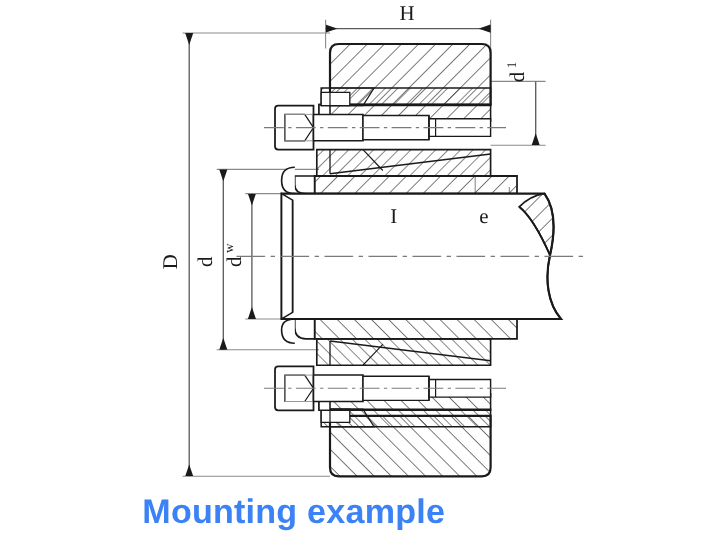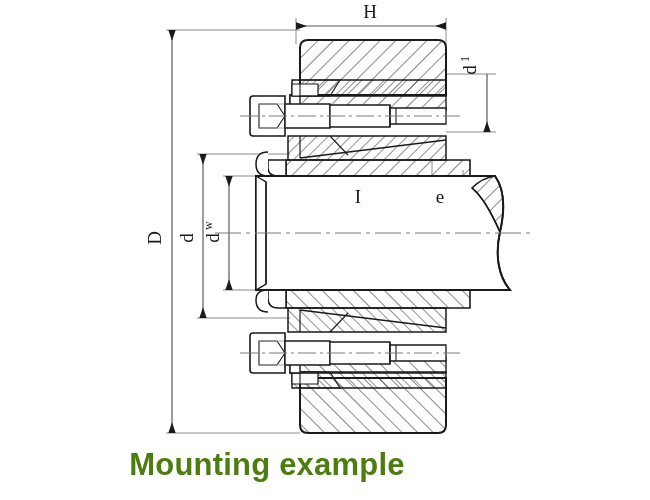--- a/index.html
+++ b/index.html
@@ -39,21 +39,21 @@
   .caption {
     position: absolute;
     left: 0;
     top: 447px;
     width: 534px;
     text-align: center;
     font-family: "Liberation Sans", sans-serif;
     font-weight: bold;
     font-size: 31px;
     letter-spacing: 0.2px;
-    color: #4d7c0f;
+    color: #3b82f6;
     white-space: nowrap;
   }
 </style>
 </head>
 <body>
 
 <div id="drawing-root">
   <svg class="drawing" viewBox="0 0 650 500">
     <defs>
 

